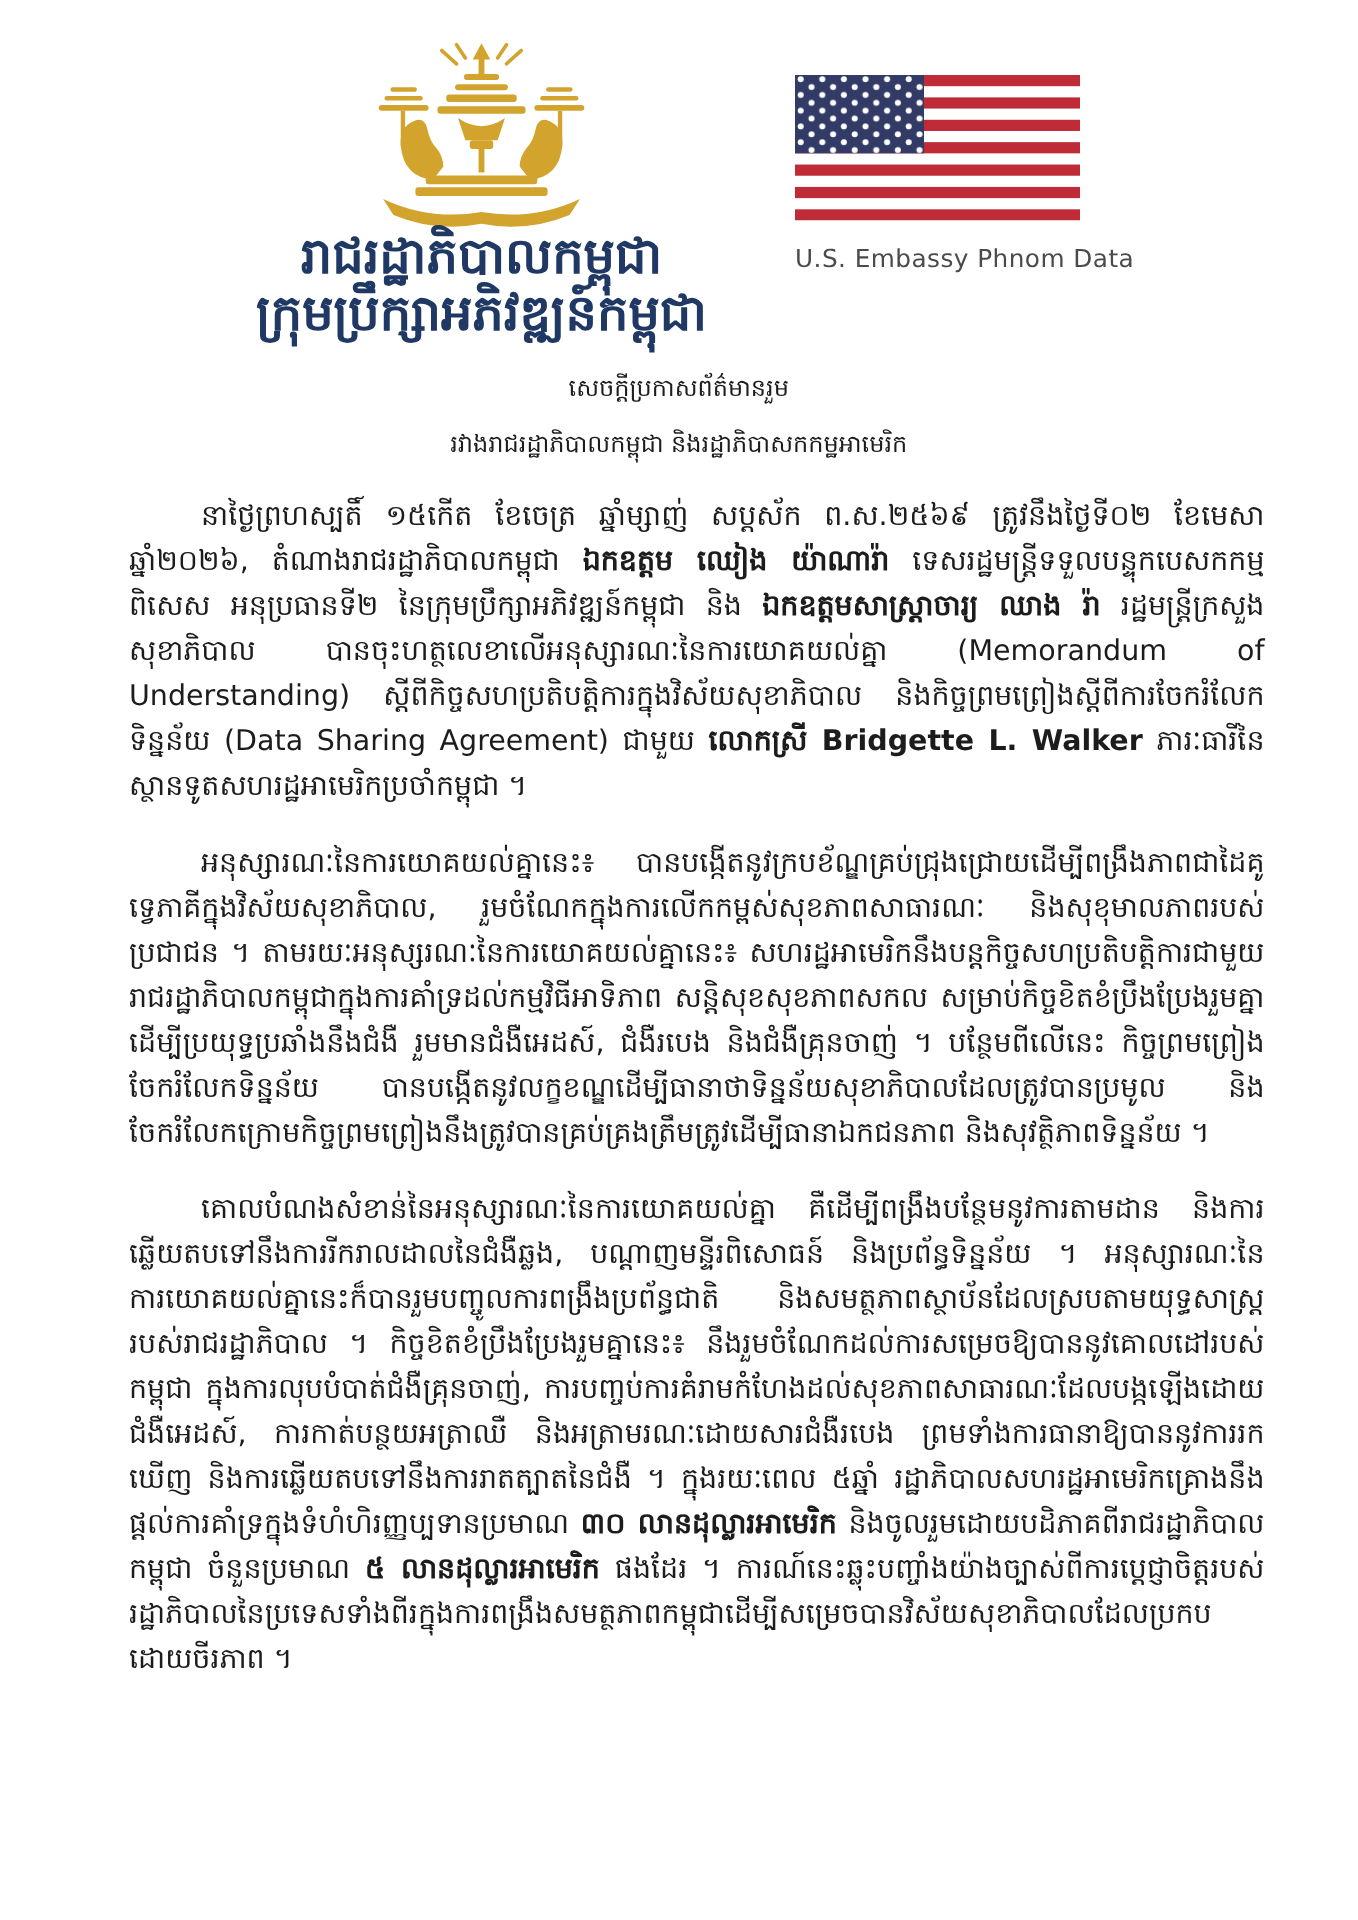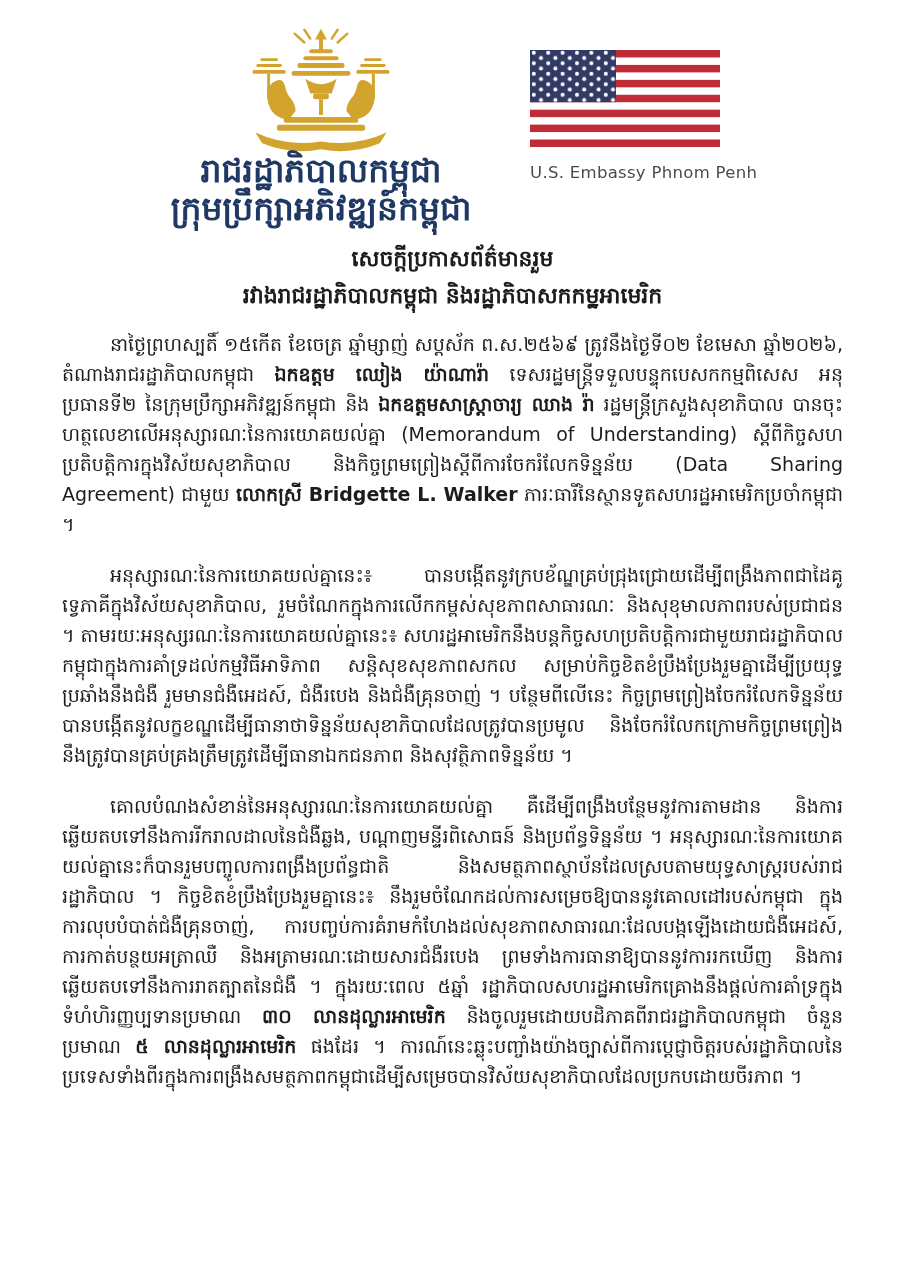--- a/index.html
+++ b/index.html
@@ -16,23 +16,23 @@
   .arms-block{position:absolute;left:156px;top:28px;width:330px;text-align:center;}
   .arms-logo{display:block;margin:0 auto;}
   .arms-shape{fill:var(--gold,#d2a42e);}
   .arms-line{stroke:var(--gold,#d2a42e);stroke-width:2.5;fill:none;stroke-linecap:round;}
   .org-line{font-weight:bold;color:var(--navy-text,#1f3864);font-size:33px;line-height:38px;white-space:nowrap;}
   .flag-block{position:absolute;left:530px;top:50px;width:240px;}
   .flag-caption{margin-top:12px;font-size:16.5px;color:var(--caption-gray,#4b4b4b);letter-spacing:.3px;}
   .flag-red{fill:var(--flag-red,#bf2b36);}
   .flag-canton{fill:var(--flag-navy,#323a66);}
   
-  .title-block{padding-top:240px;text-align:center;font-weight:bold;font-size:22px;line-height:37px;color:var(--text,#1c1c1c);}
+  .title-block{padding-top:240px;text-align:center;font-weight:normal;font-size:16px;line-height:37px;color:var(--text,#1c1c1c);}
   
-  .body-text{padding:15px 62px 0 62px;}
+  .body-text{padding:15px 62px 0 62px;margin-left:24px;}
   .para{font-size:19px;line-height:30px;text-align:justify;text-indent:48px;margin:0 0 21px 0;}
   .para strong{font-weight:bold;}
 </style>
 </head>
 <body>
 
 <div class="page">
 
   <div class="arms-block">
     <svg class="arms-logo" width="186" height="124" viewBox="0 0 190 125" aria-hidden="true">
@@ -83,21 +83,21 @@
       <rect class="flag-red" x="0" y="0" width="190" height="7.46"></rect>
       <rect class="flag-red" x="0" y="14.92" width="190" height="7.46"></rect>
       <rect class="flag-red" x="0" y="29.85" width="190" height="7.46"></rect>
       <rect class="flag-red" x="0" y="44.77" width="190" height="7.46"></rect>
       <rect class="flag-red" x="0" y="59.69" width="190" height="7.46"></rect>
       <rect class="flag-red" x="0" y="74.62" width="190" height="7.46"></rect>
       <rect class="flag-red" x="0" y="89.54" width="190" height="7.46"></rect>
       <rect class="flag-canton" x="0" y="0" width="86" height="52.2"></rect>
       <rect x="0" y="0" width="86" height="52.2" fill="url(#stars)"></rect>
     </svg>
-    <div class="flag-caption">U.S. Embassy Phnom Penh</div>
+    <div class="flag-caption">U.S. Embassy Phnom Data</div>
   </div>
 
   <div class="title-block">
     <div class="title-line">សេចក្ដីប្រកាសព័ត៌មានរួម</div>
     <div class="title-line">រវាងរាជរដ្ឋាភិបាលកម្ពុជា និងរដ្ឋាភិបាសកកម្ឋអាមេរិក</div>
   </div>
 
   <div class="body-text">
 
     <p class="para">

